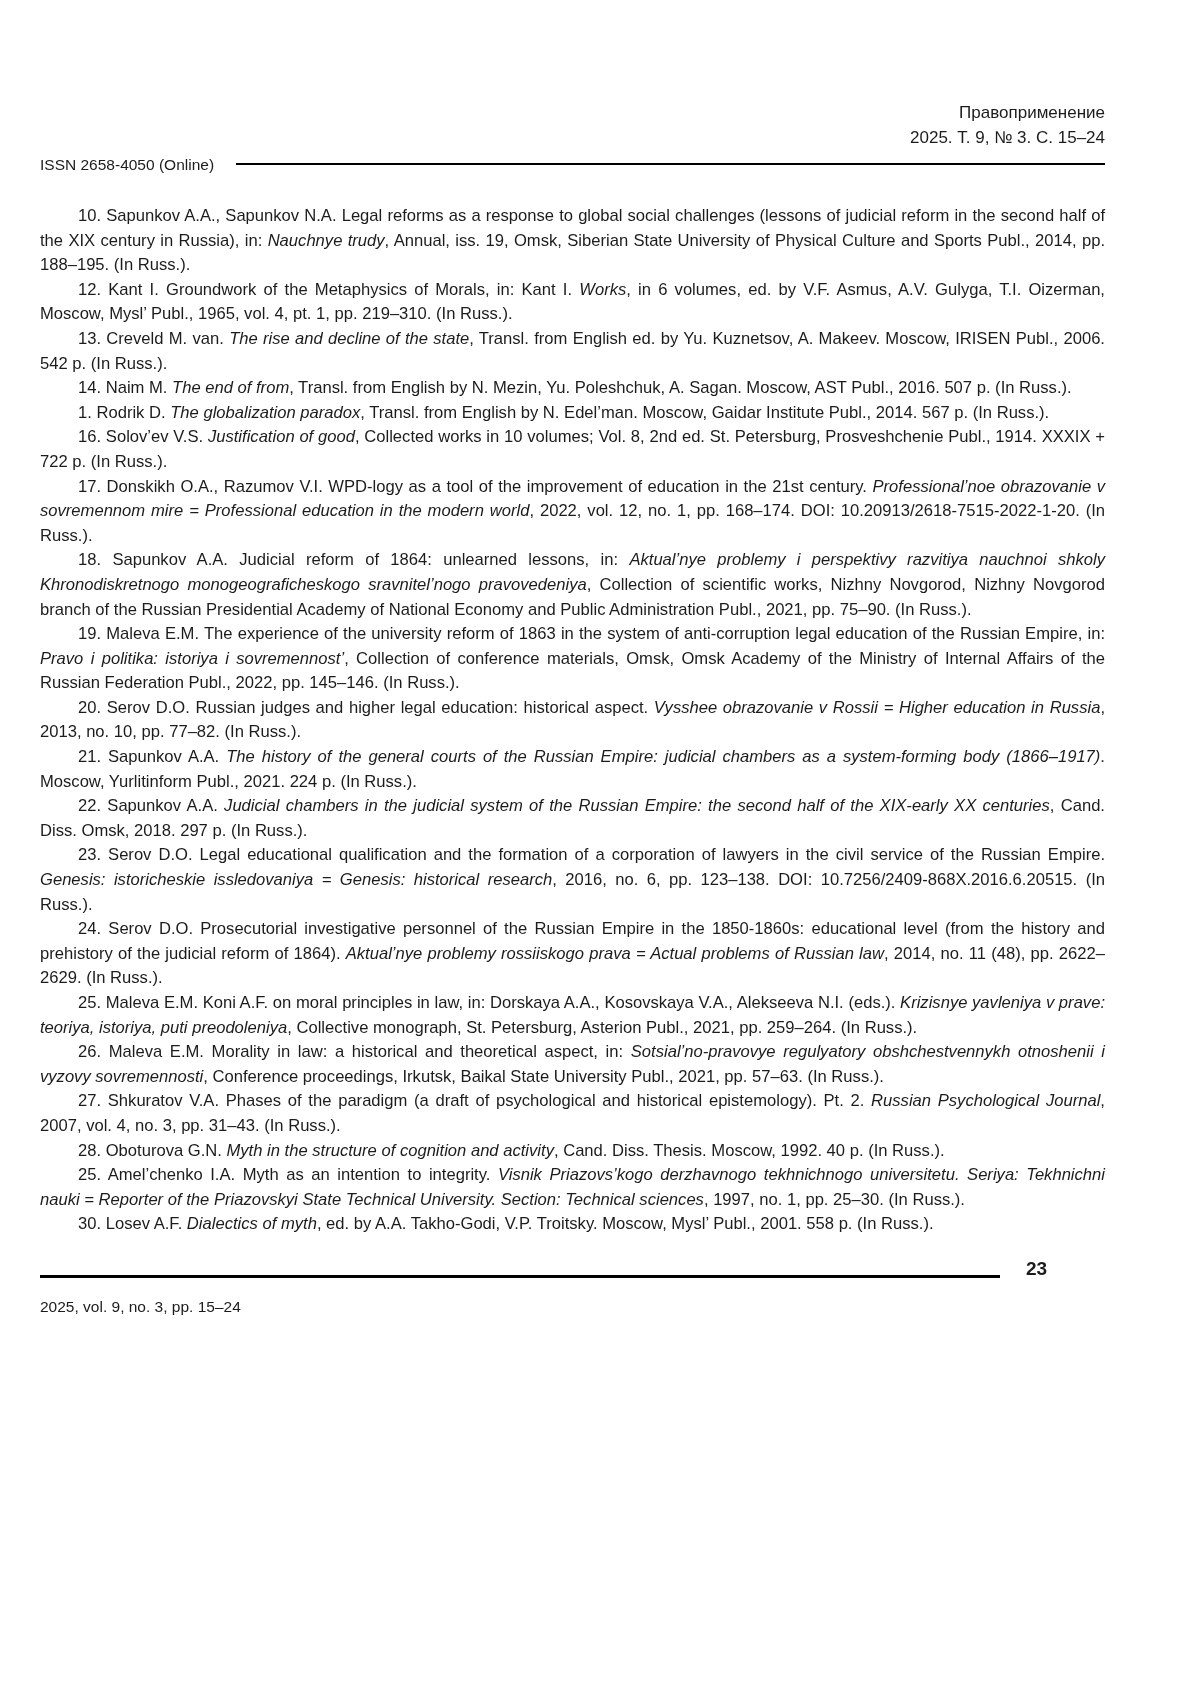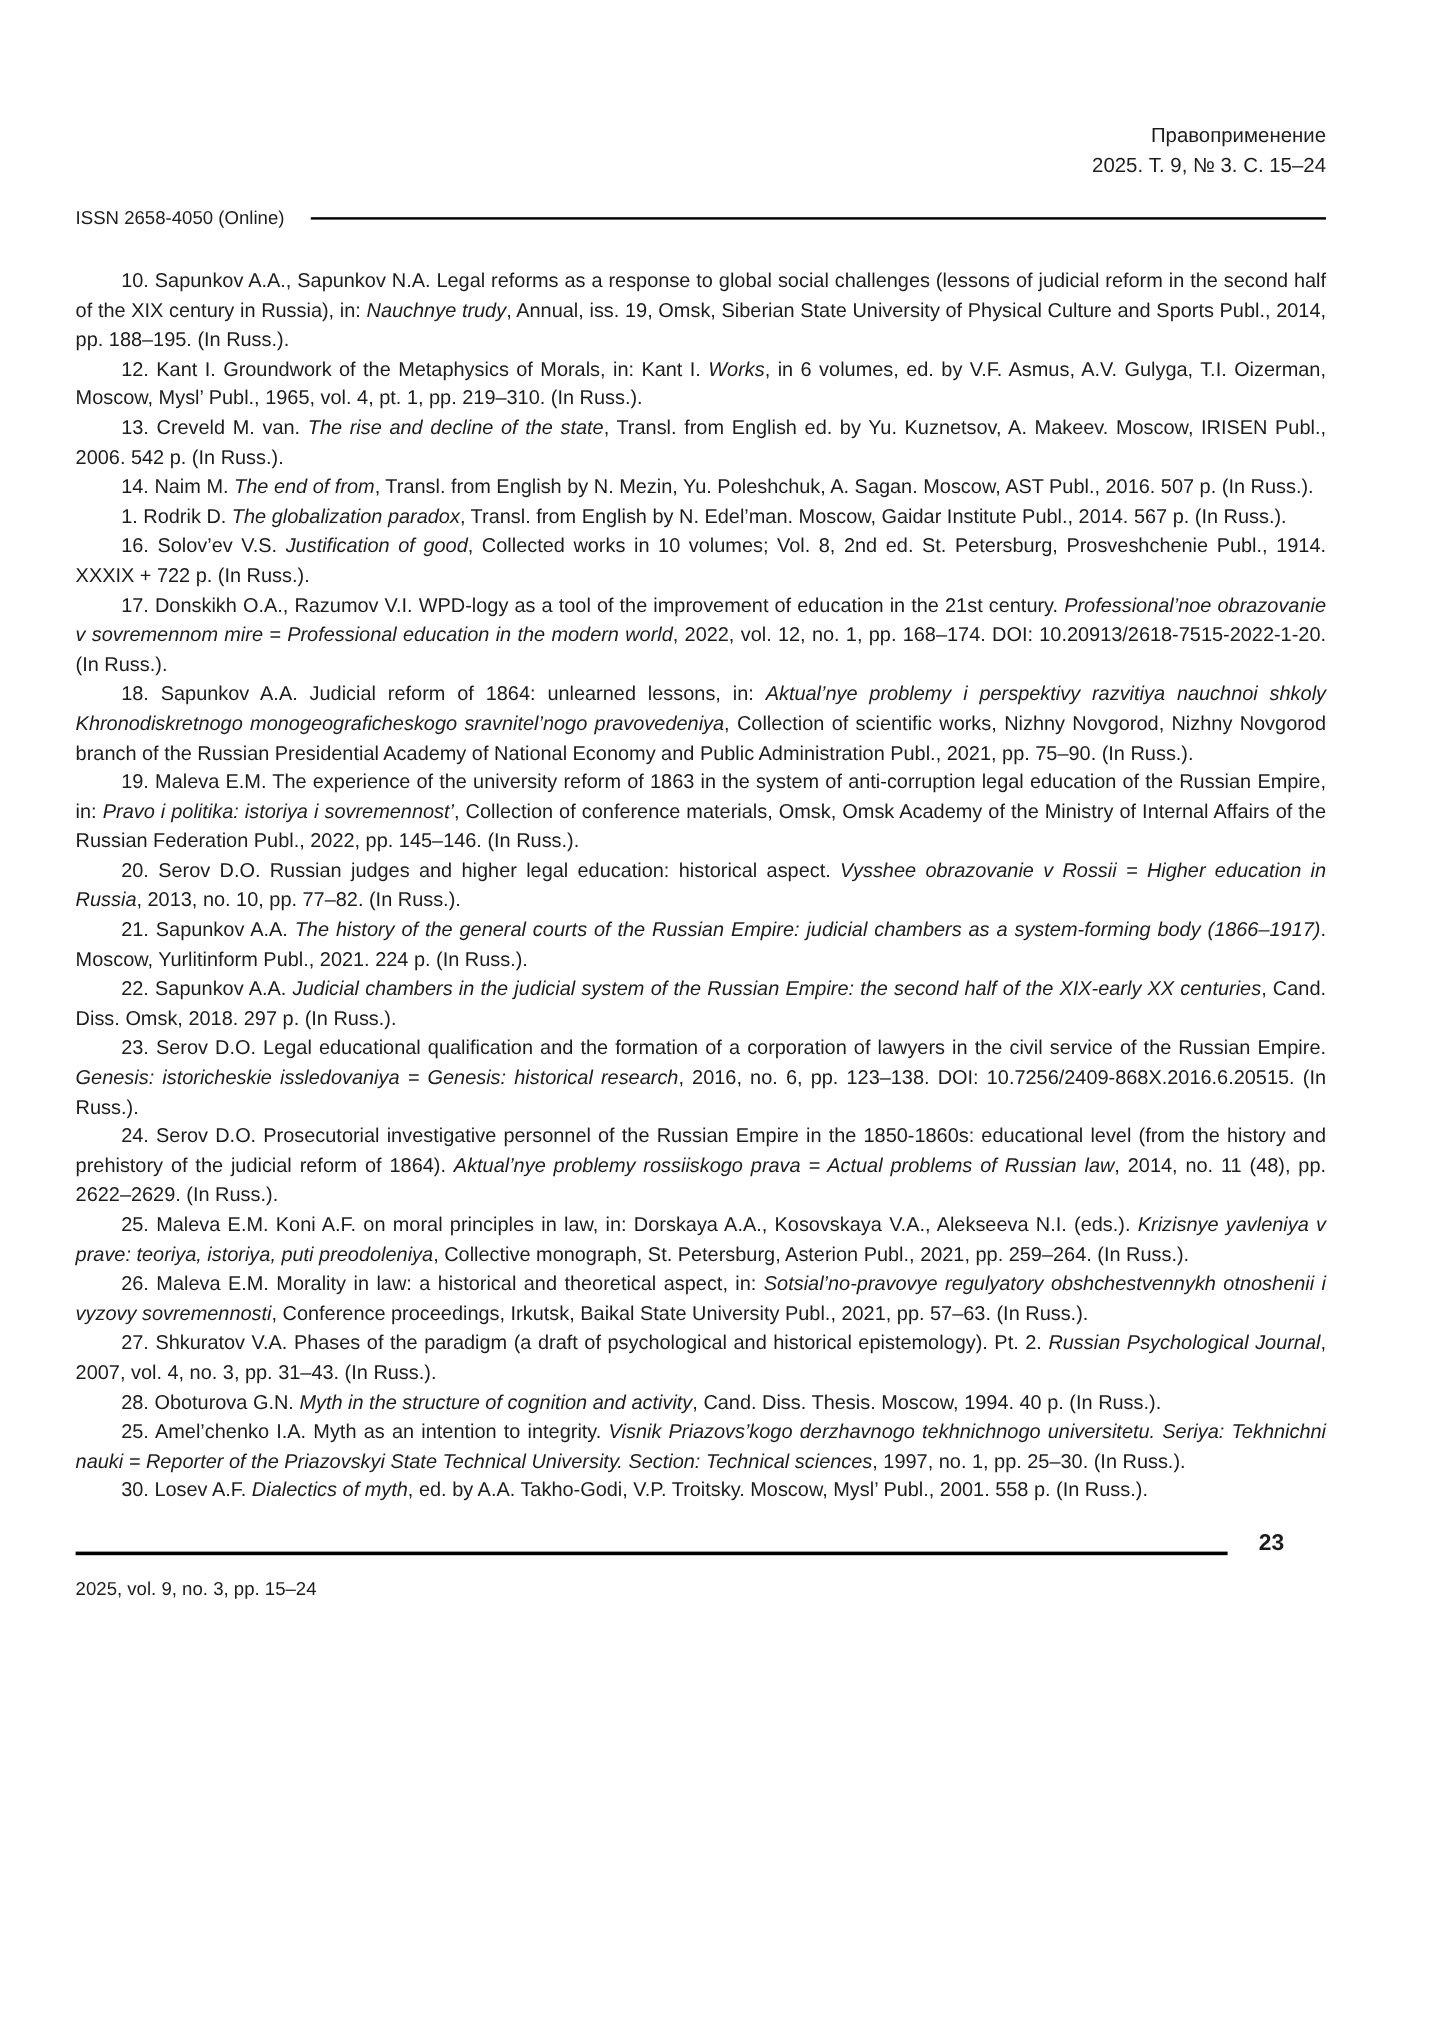--- a/index.html
+++ b/index.html
@@ -8,33 +8,33 @@
     font-family: "Liberation Sans", sans-serif;
     color: #1c1c1c;
     -webkit-font-smoothing: antialiased;
   }
   .page {
     position: relative;
     width: 1200px;
     height: 1697px;
     margin: 0 auto;
     background: #ffffff;
-    padding: 100px 95px 0 63px;
+    padding: 100px 95px 0 40px;
     overflow: hidden;
   }
   
   .header-right {
     text-align: right;
     font-size: 17px;
     line-height: 25px;
   }
   .issn-row {
     display: flex;
     align-items: center;
-    margin-top: 22px;
+    margin-top: 4px;
     font-size: 15.5px;
     line-height: 22px;
   }
   .issn-rule {
     flex: 1;
     border: none;
     border-top: 2.5px solid #000000;
     margin-left: 22px;
     position: relative;
     top: -1px;
@@ -103,21 +103,21 @@
       <p class="ref"><span>18. Sapunkov A.A. Judicial reform of 1864: unlearned lessons, in: </span><em>Aktual’nye problemy i perspektivy razvitiya nauchnoi shkoly Khronodiskretnogo monogeograficheskogo sravnitel’nogo pravovedeniya</em><span>, Collection of scientific works, Nizhny Novgorod, Nizhny Novgorod branch of the Russian Presidential Academy of National Economy and Public Administration Publ., 2021, pp. 75–90. (In Russ.).</span></p>
       <p class="ref"><span>19. Maleva E.M. The experience of the university reform of 1863 in the system of anti-corruption legal education of the Russian Empire, in: </span><em>Pravo i politika: istoriya i sovremennost’</em><span>, Collection of conference materials, Omsk, Omsk Academy of the Ministry of Internal Affairs of the Russian Federation Publ., 2022, pp. 145–146. (In Russ.).</span></p>
       <p class="ref"><span>20. Serov D.O. Russian judges and higher legal education: historical aspect. </span><em>Vysshee obrazovanie v Rossii = Higher education in Russia</em><span>, 2013, no. 10, pp. 77–82. (In Russ.).</span></p>
       <p class="ref"><span>21. Sapunkov A.A. </span><em>The history of the general courts of the Russian Empire: judicial chambers as a system-forming body (1866–1917)</em><span>. Moscow, Yurlitinform Publ., 2021. 224 p. (In Russ.).</span></p>
       <p class="ref"><span>22. Sapunkov A.A. </span><em>Judicial chambers in the judicial system of the Russian Empire: the second half of the XIX-early XX centuries</em><span>, Cand. Diss. Omsk, 2018. 297 p. (In Russ.).</span></p>
       <p class="ref"><span>23. Serov D.O. Legal educational qualification and the formation of a corporation of lawyers in the civil service of the Russian Empire. </span><em>Genesis: istoricheskie issledovaniya = Genesis: historical research</em><span>, 2016, no. 6, pp. 123–138. DOI: 10.7256/2409-868X.2016.6.20515. (In Russ.).</span></p>
       <p class="ref"><span>24. Serov D.O. Prosecutorial investigative personnel of the Russian Empire in the 1850-1860s: educational level (from the history and prehistory of the judicial reform of 1864). </span><em>Aktual’nye problemy rossiiskogo prava = Actual problems of Russian law</em><span>, 2014, no. 11 (48), pp. 2622–2629. (In Russ.).</span></p>
       <p class="ref"><span>25. Maleva E.M. Koni A.F. on moral principles in law, in: Dorskaya A.A., Kosovskaya V.A., Alekseeva N.I. (eds.). </span><em>Krizisnye yavleniya v prave: teoriya, istoriya, puti preodoleniya</em><span>, Collective monograph, St. Petersburg, Asterion Publ., 2021, pp. 259–264. (In Russ.).</span></p>
       <p class="ref"><span>26. Maleva E.M. Morality in law: a historical and theoretical aspect, in: </span><em>Sotsial’no-pravovye regulyatory obshchestvennykh otnoshenii i vyzovy sovremennosti</em><span>, Conference proceedings, Irkutsk, Baikal State University Publ., 2021, pp. 57–63. (In Russ.).</span></p>
       <p class="ref"><span>27. Shkuratov V.A. Phases of the paradigm (a draft of psychological and historical epistemology). Pt. 2. </span><em>Russian Psychological Journal</em><span>, 2007, vol. 4, no. 3, pp. 31–43. (In Russ.).</span></p>
-      <p class="ref"><span>28. Oboturova G.N. </span><em>Myth in the structure of cognition and activity</em><span>, Cand. Diss. Thesis. Moscow, 1994. 40 p. (In Russ.).</span></p>
+      <p class="ref"><span>28. Oboturova G.N. </span><em>Myth in the structure of cognition and activity</em><span>, Cand. Diss. Thesis. Moscow, 1992. 40 p. (In Russ.).</span></p>
       <p class="ref"><span>25. Amel’chenko I.A. Myth as an intention to integrity. </span><em>Visnik Priazovs’kogo derzhavnogo tekhnichnogo universitetu. Seriya: Tekhnichni nauki = Reporter of the Priazovskyi State Technical University. Section: Technical sciences</em><span>, 1997, no. 1, pp. 25–30. (In Russ.).</span></p>
       <p class="ref"><span>30. Losev A.F. </span><em>Dialectics of myth</em><span>, ed. by A.A. Takho-Godi, V.P. Troitsky. Moscow, Mysl’ Publ., 2001. 558 p. (In Russ.).</span></p>
     </main>
 
   <footer>
     <div class="footer-rule-row">
       <span class="footer-rule"></span>
       <span class="page-number">23</span>
     </div>
     <div class="footer-meta">

